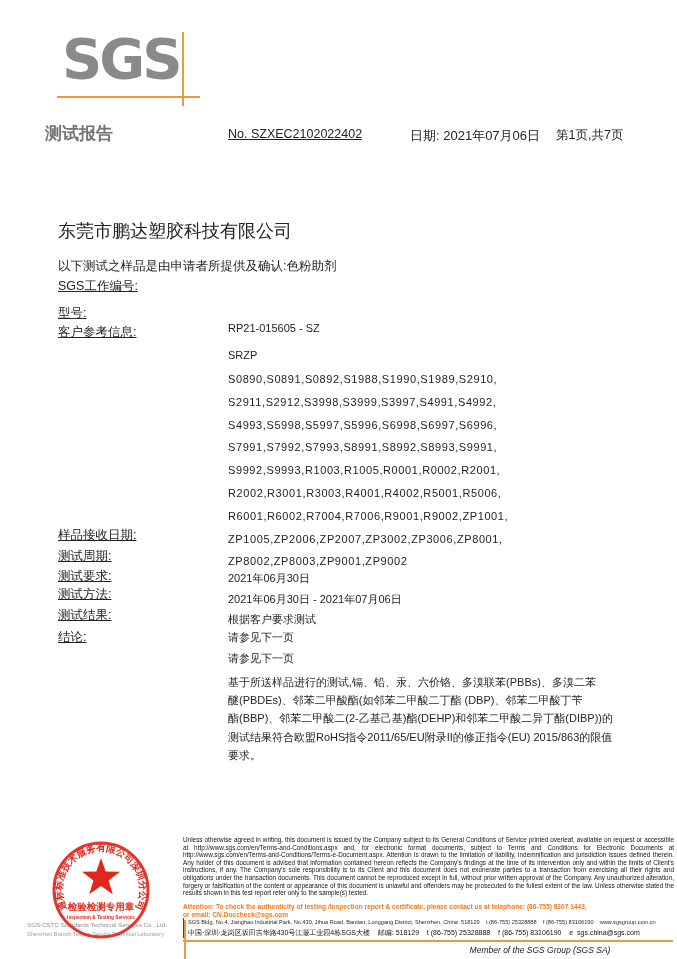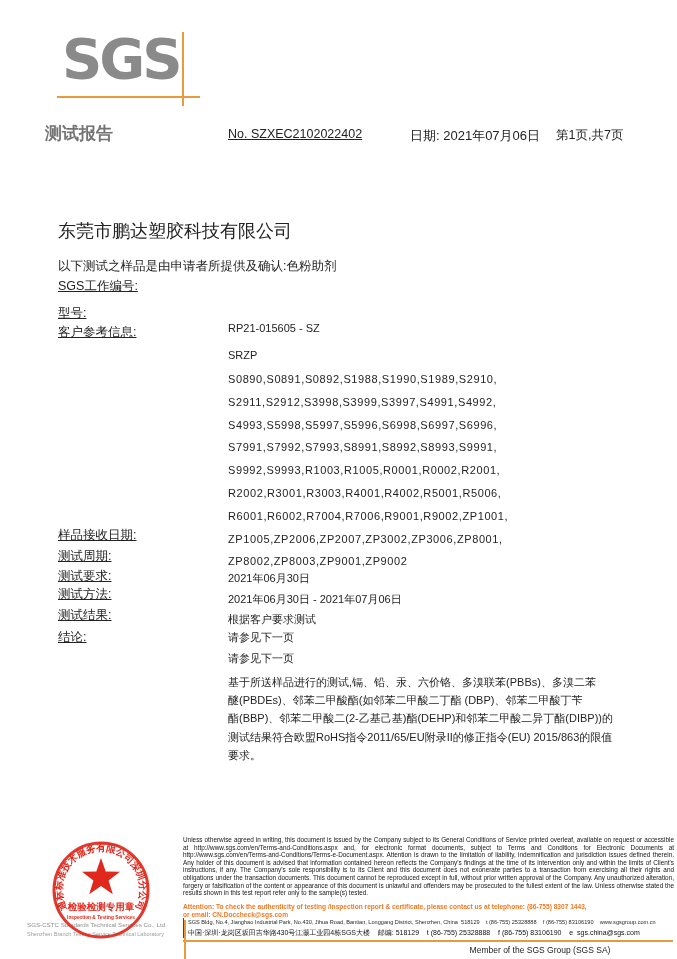--- a/index.html
+++ b/index.html
@@ -32,21 +32,21 @@
   
   .legal{position:absolute;left:183px;top:836px;width:491px;font-size:6.4px;line-height:7.6px;
          text-align:justify;color:#161616;}
   .attention{position:absolute;left:183px;top:903px;width:491px;font-size:6.6px;line-height:7.8px;
              font-weight:bold;color:#ee7a25;white-space:pre-line;}
   .addr-block{position:absolute;left:183px;top:918px;width:488px;border-left:1px solid #444;padding-left:4px;}
   .addr-en{font-size:5.6px;line-height:9px;color:#2a2a2a;white-space:pre-wrap;}
   .addr-cn{font-size:7px;line-height:11px;color:#111;white-space:pre-wrap;}
   .orange-rule{position:absolute;left:183px;top:940px;width:490px;height:2px;background:#e79b3c;}
   .footer-vline{position:absolute;left:184px;top:920px;width:2px;height:39px;background:#e79b3c;}
-  .member{position:absolute;left:405px;top:945px;width:270px;text-align:center;font-size:8.5px;color:#222;}
+  .member{position:absolute;left:405px;top:945px;width:270px;text-align:center;font-size:8.5px;color:#222;font-style:italic;}
 
   
   .co-line1{position:absolute;left:27px;top:921px;width:170px;font-size:6.2px;color:#8f8f8f;}
   .co-line2{position:absolute;left:27px;top:931px;width:170px;font-size:5.6px;color:#9e9e9e;}
   .stamp{position:absolute;left:38px;top:838px;width:132px;height:118px;}
 </style>
 </head>
 <body>
 
 <div class="page">

